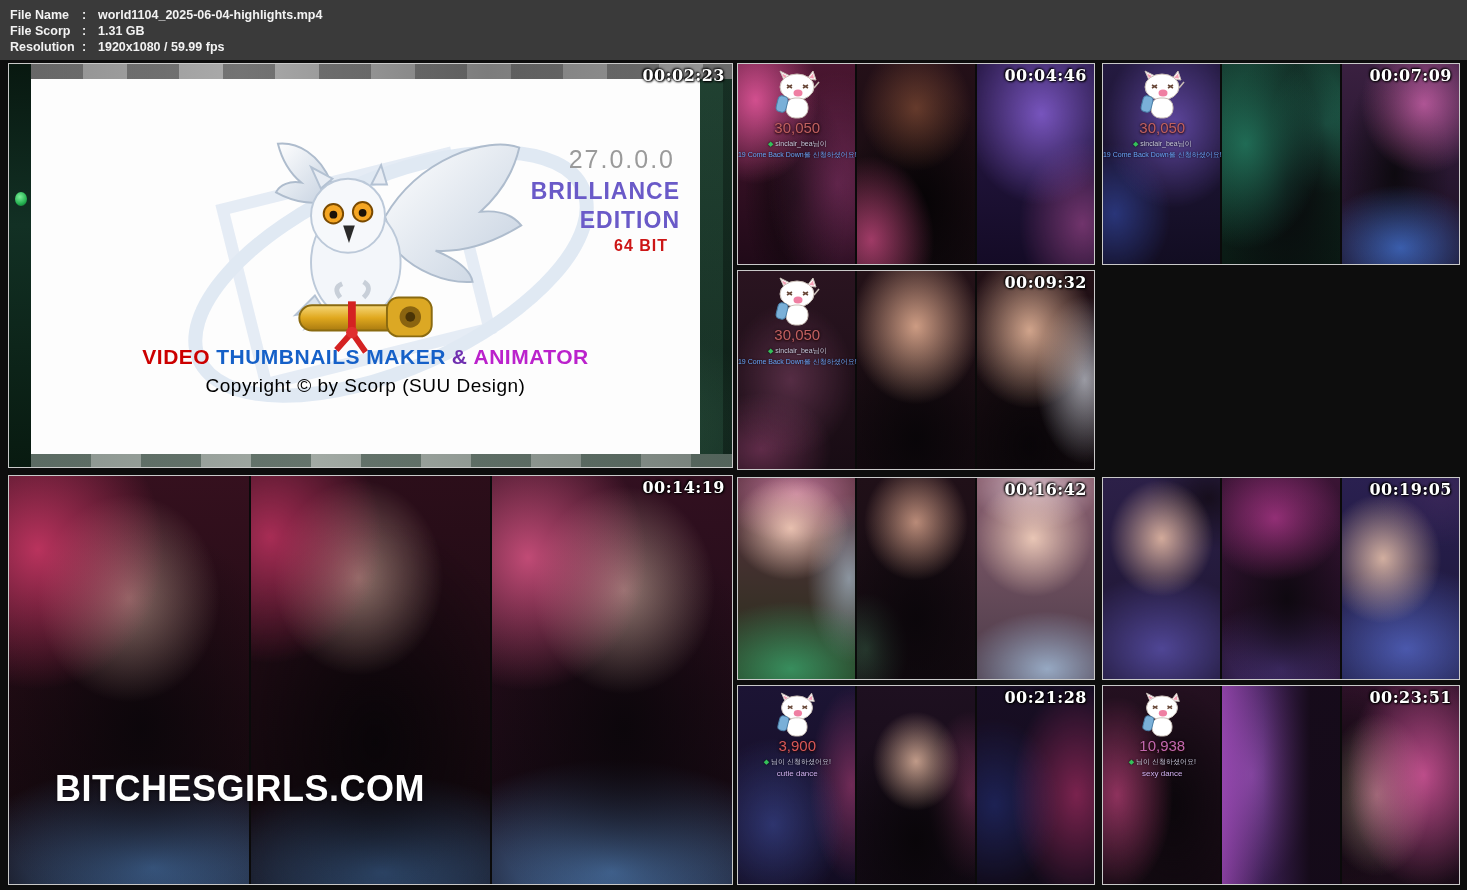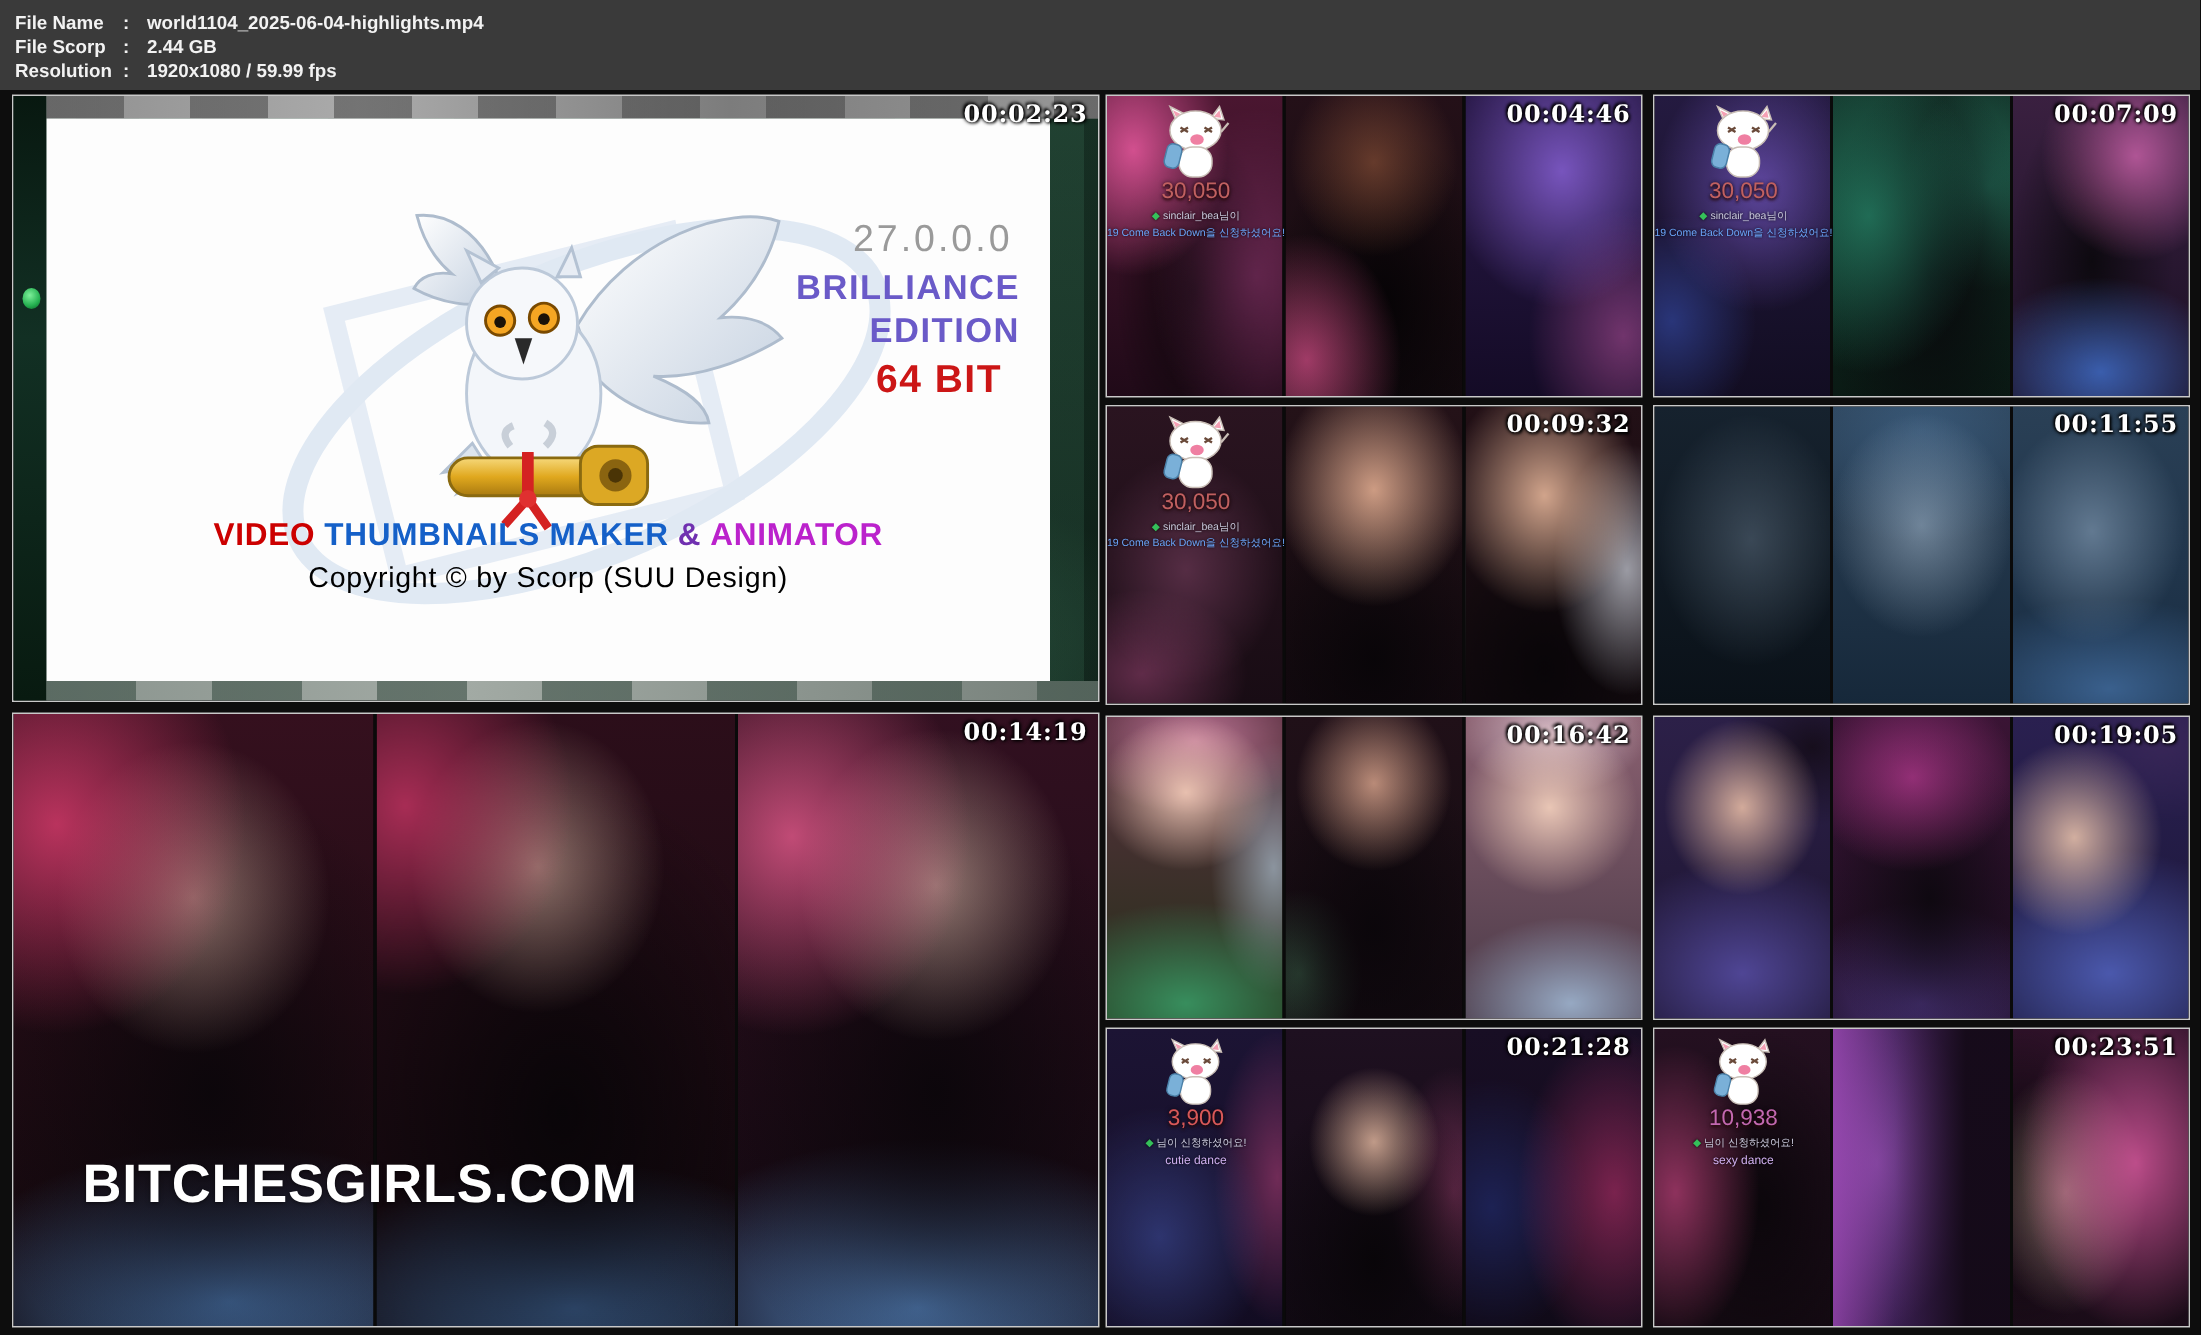--- a/index.html
+++ b/index.html
@@ -47,21 +47,21 @@
       linear-gradient(90deg,#8f8f8f,#ababab 30%,#7c7c7c 65%,#989898);}
   .splash-bottom{position:absolute;left:22px;right:0;bottom:0;height:13px;
       background:repeating-linear-gradient(90deg,rgba(60,80,70,.6) 0 60px,rgba(0,0,0,0) 60px 110px),
       linear-gradient(90deg,#8a948e,#a2aaa4 40%,#76807a);}
   .card{position:absolute;left:22px;top:15px;right:32px;bottom:13px;background:#fdfdfd;overflow:hidden;}
   .env-svg{position:absolute;left:90px;top:30px;width:520px;height:330px;opacity:.55;}
   .owl-svg{position:absolute;left:208px;top:44px;width:292px;height:236px;}
   .ver{position:absolute;right:25px;top:66px;font-size:25px;color:#9a9a9a;letter-spacing:2px;}
   .edition{position:absolute;right:20px;top:98px;text-align:right;font-size:23px;font-weight:bold;
            color:#6a5ac8;line-height:1.25;letter-spacing:1px;}
-  .bits{position:absolute;right:32px;top:158px;font-size:26px;font-weight:bold;color:#cc1616;letter-spacing:1px;}
+  .bits{position:absolute;right:32px;top:158px;font-size:16px;font-weight:bold;color:#cc1616;letter-spacing:1px;}
   .vtm-title{position:absolute;left:0;right:0;top:266px;text-align:center;font-size:21px;font-weight:bold;
              letter-spacing:.5px;white-space:nowrap;}
   .vtm-title span{margin:0 3px;}
   .t-video{color:#cc0000;} .t-maker{color:#1560c8;} .t-amp{color:#7030b0;} .t-anim{color:#bb22cc;}
   .copyright{position:absolute;left:0;right:0;top:296px;text-align:center;font-size:19px;color:#000000;
              letter-spacing:.5px;}
   
   .b1{background:radial-gradient(90px 120px at 15% 18%,rgba(235,90,160,.85),transparent 70%),
       radial-gradient(100px 160px at 85% 60%,rgba(150,60,120,.5),transparent 70%),
       radial-gradient(70px 150px at 50% 65%,rgba(10,5,8,.9),transparent 75%),
@@ -170,21 +170,21 @@
 
   <div class="header">
     <div class="hrow">
       <span class="hlbl">File Name</span>
       <span class="hsep">:</span>
       <span>world1104_2025-06-04-highlights.mp4</span>
     </div>
     <div class="hrow">
       <span class="hlbl">File Scorp</span>
       <span class="hsep">:</span>
-      <span>2.44 GB</span>
+      <span>1.31 GB</span>
     </div>
     <div class="hrow">
       <span class="hlbl">Resolution</span>
       <span class="hsep">:</span>
       <span>1920x1080 / 59.99 fps</span>
     </div>
   </div>
 
   <div class="cell" style="left:8px;top:63px;width:725px;height:405px">
     <div class="splash-bg"></div>
@@ -318,28 +318,20 @@
         <rect x="12" y="28" width="22" height="20" rx="9" fill="#fff" stroke="#c9beb6"></rect>
         <rect x="3" y="26" width="10" height="16" rx="4" fill="#7ab0d8" stroke="#4a80a8" transform="rotate(14 8 34)"></rect>
       </svg>
       <div class="num">30,050</div>
       <div class="l1"><span class="gem">◆</span><span>sinclair_bea님이</span></div>
       <div class="l2">19 Come Back Down을 신청하셨어요!</div>
     </div>
     <div class="ts">00:09:32</div>
   </div>
 
-  <div class="cell" style="left:1102px;top:270px;width:358px;height:200px">
-    <div class="panels">
-      <div class="panel e1"></div>
-      <div class="panel e2"></div>
-      <div class="panel e3"></div>
-    </div>
-    <div class="ts">00:11:55</div>
-  </div>
 
   <div class="cell" style="left:8px;top:475px;width:725px;height:410px">
     <div class="panels">
       <div class="panel f1"></div>
       <div class="panel f2"></div>
       <div class="panel f3"></div>
     </div>
     <div class="watermark">BITCHESGIRLS.COM</div>
     <div class="ts">00:14:19</div>
   </div>

